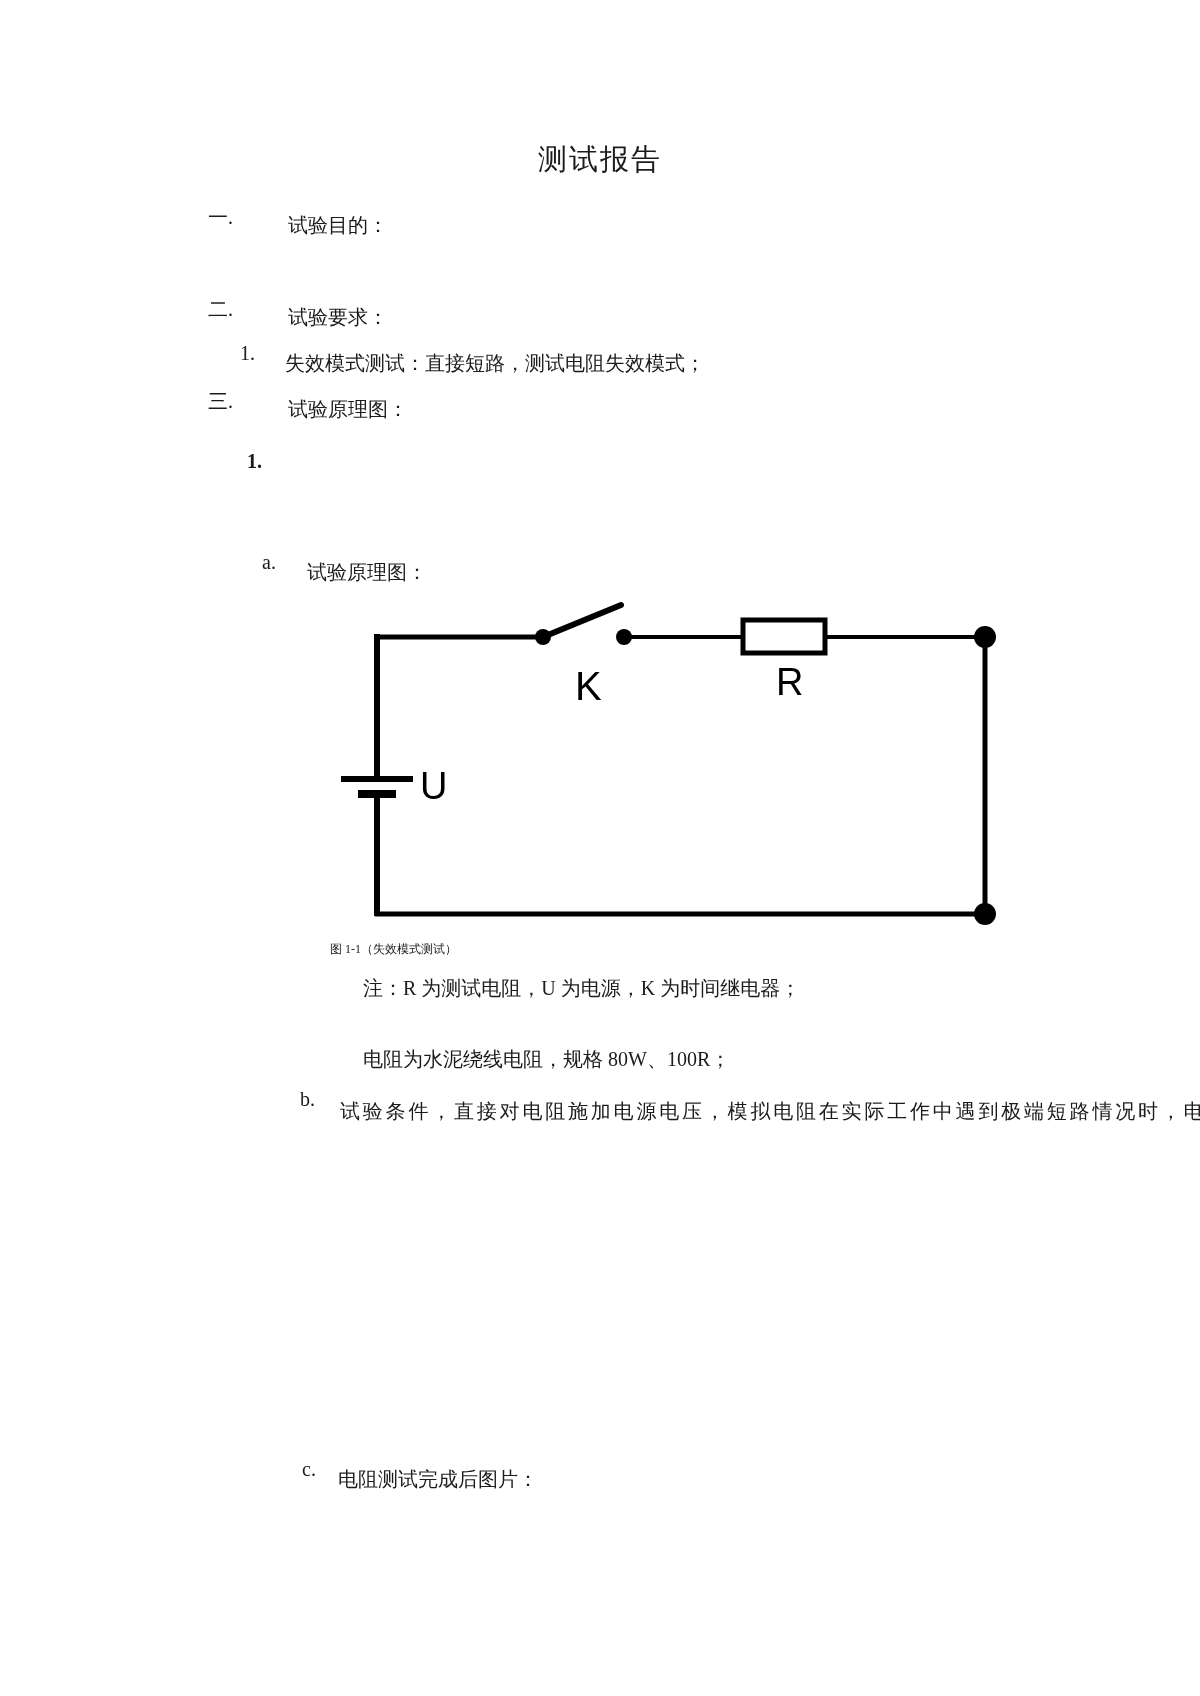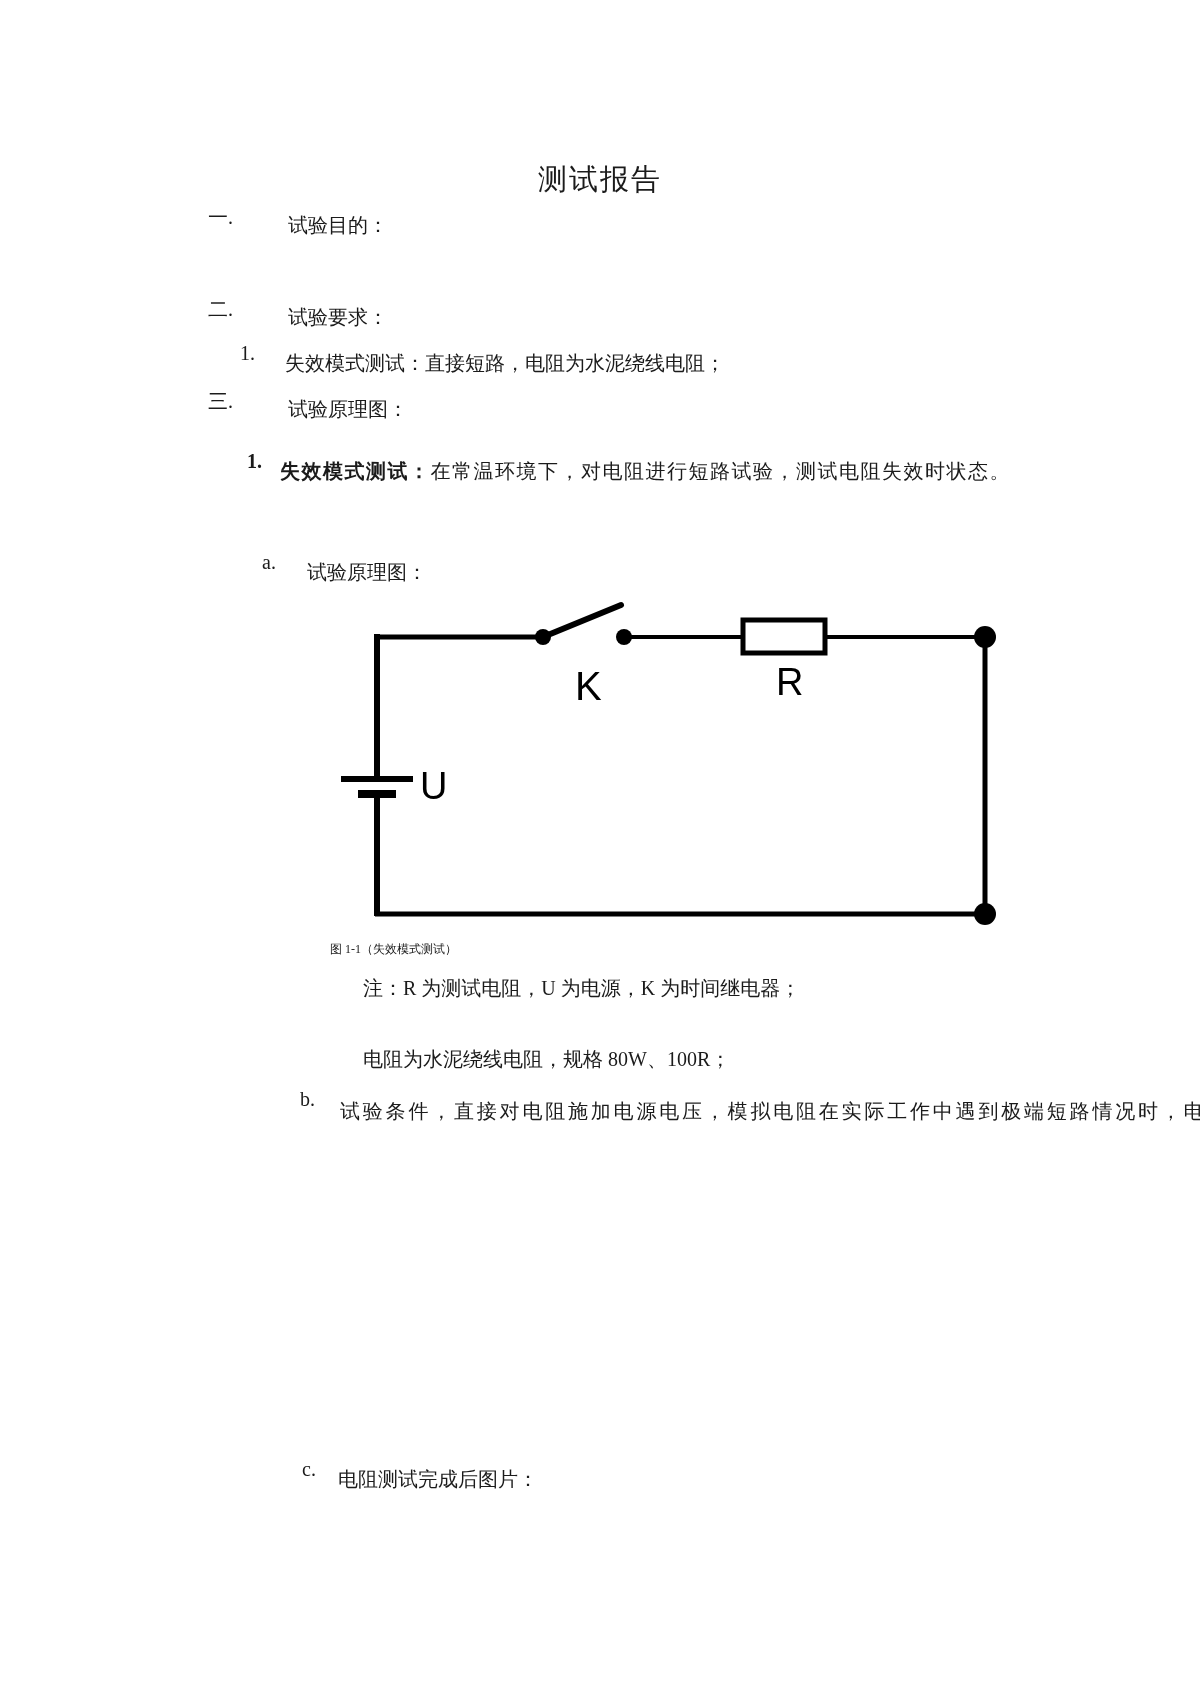--- a/index.html
+++ b/index.html
@@ -8,21 +8,21 @@
     position:relative;
     width:1200px;height:1696px;
     margin:0 auto;
     background:#ffffff;
     font-family:"Liberation Serif","DejaVu Serif",serif;
     color:#1b1b1b;
     overflow:hidden;
   }
   .abs{position:absolute;}
   .doc-title{
-    top:160px;left:0;width:1200px;
+    top:140px;left:0;width:1200px;
     text-align:center;
     font-size:29px;letter-spacing:2px;
     white-space:nowrap;
   }
   .row{position:absolute;left:0;width:1200px;height:30px;font-size:20px;white-space:nowrap;}
   .row .marker{position:absolute;}
   .row .txt{position:absolute;margin-top:8px;}
 
   .r1{top:204px}  .r1 .marker{left:208px} .r1 .txt{left:288px}
   .r2{top:250px}  .r2 .txt{left:253px}
@@ -68,31 +68,30 @@
   </div>
 
 
   <div class="row r3">
     <span class="marker">二.</span>
     <span class="txt">试验要求：</span>
   </div>
 
   <div class="row r4">
     <span class="marker">1.</span>
-    <span class="txt">失效模式测试：直接短路，电阻为水泥绕线电阻；</span>
+    <span class="txt">失效模式测试：直接短路，测试电阻失效模式；</span>
   </div>
 
   <div class="row r5">
     <span class="marker">三.</span>
     <span class="txt">试验原理图：</span>
   </div>
 
   <div class="row r6">
     <span class="marker">1.</span>
-    <span class="txt"><span class="bold">失效模式测试：</span><span>在常温环境下，对电阻进行短路试验，测试电阻失效时状态。</span></span>
   </div>
 
   <div class="row r7">
     <span class="marker">a.</span>
     <span class="txt">试验原理图：</span>
   </div>
 
   <svg class="circuit" viewBox="330 588 680 340" xmlns="http://www.w3.org/2000/svg">
 
     <line x1="375" y1="637" x2="543" y2="637" stroke="#000" stroke-width="5"></line>

